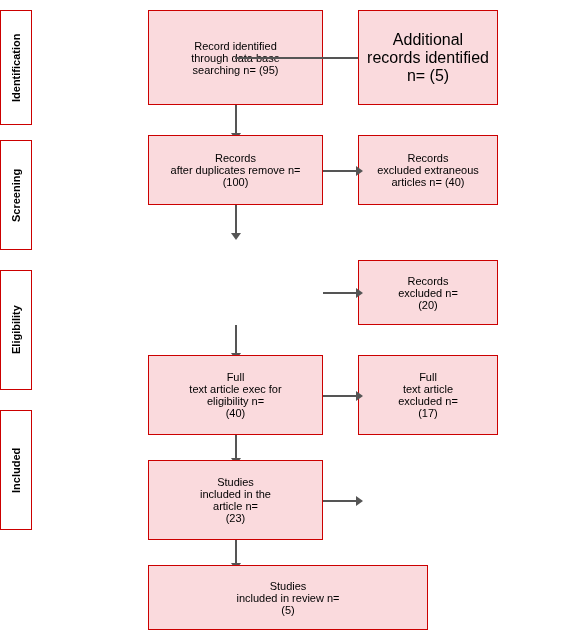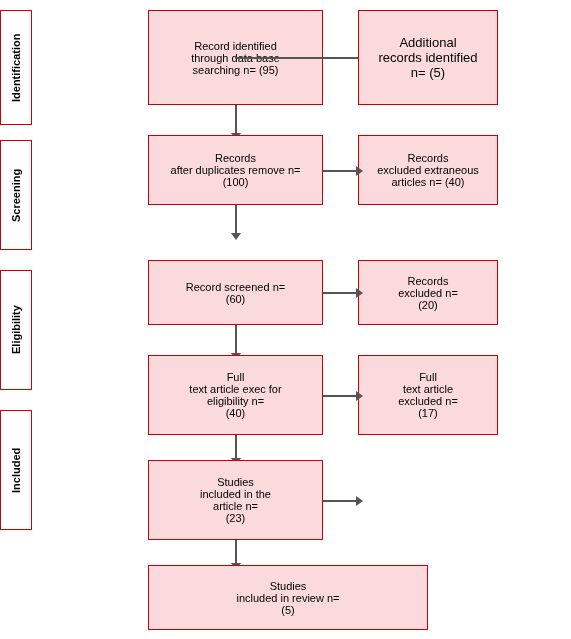--- a/index.html
+++ b/index.html
@@ -85,21 +85,21 @@
   <div class="side-label label-eligibility">Eligibility</div>
   <div class="side-label label-included">Included</div>
 
   <div class="box" style="left:148px; top:10px; width:175px; height:95px;">
     <span style="white-space:pre-line; font-size:11px;">Record identified
 through data base
 searching n= (95)</span>
   </div>
 
   <div class="box" style="left:358px; top:10px; width:140px; height:95px;">
-    <span style="white-space:pre-line; font-size:13px;">Additional
+    <span style="white-space:pre-line; font-size:16px;">Additional
 records identified
 n= (5)</span>
   </div>
 
   <div class="connector" style="left:235px; top:105px; width:2px; height:30px;"></div>
   <div class="connector" style="left:231px; top:133px; border-left:5px solid transparent; border-right:5px solid transparent; border-top:7px solid #555; width:0; height:0; background:transparent;"></div>
 
   <div class="connector" style="left:235px; top:57px; width:123px; height:2px;"></div>
 
   <div class="box" style="left:148px; top:135px; width:175px; height:70px;">
@@ -113,24 +113,20 @@
 excluded  extraneous
 articles  n= (40)</span>
   </div>
 
   <div class="connector" style="left:235px; top:205px; width:2px; height:30px;"></div>
   <div class="connector" style="left:231px; top:233px; border-left:5px solid transparent; border-right:5px solid transparent; border-top:7px solid #555; width:0; height:0; background:transparent;"></div>
 
   <div class="connector" style="left:323px; top:170px; width:35px; height:2px;"></div>
   <div class="connector" style="left:356px; top:166px; border-top:5px solid transparent; border-bottom:5px solid transparent; border-left:7px solid #555; width:0; height:0; background:transparent;"></div>
 
-  <div class="box" style="left:148px; top:260px; width:175px; height:65px;">
-    <span style="white-space:pre-line; font-size:11px;">Record screened n=
-(60)</span>
-  </div>
 
   <div class="box" style="left:358px; top:260px; width:140px; height:65px;">
     <span style="white-space:pre-line; font-size:11px;">Records
 excluded n=
 (20)</span>
   </div>
 
   <div class="connector" style="left:235px; top:325px; width:2px; height:30px;"></div>
   <div class="connector" style="left:231px; top:353px; border-left:5px solid transparent; border-right:5px solid transparent; border-top:7px solid #555; width:0; height:0; background:transparent;"></div>
 

